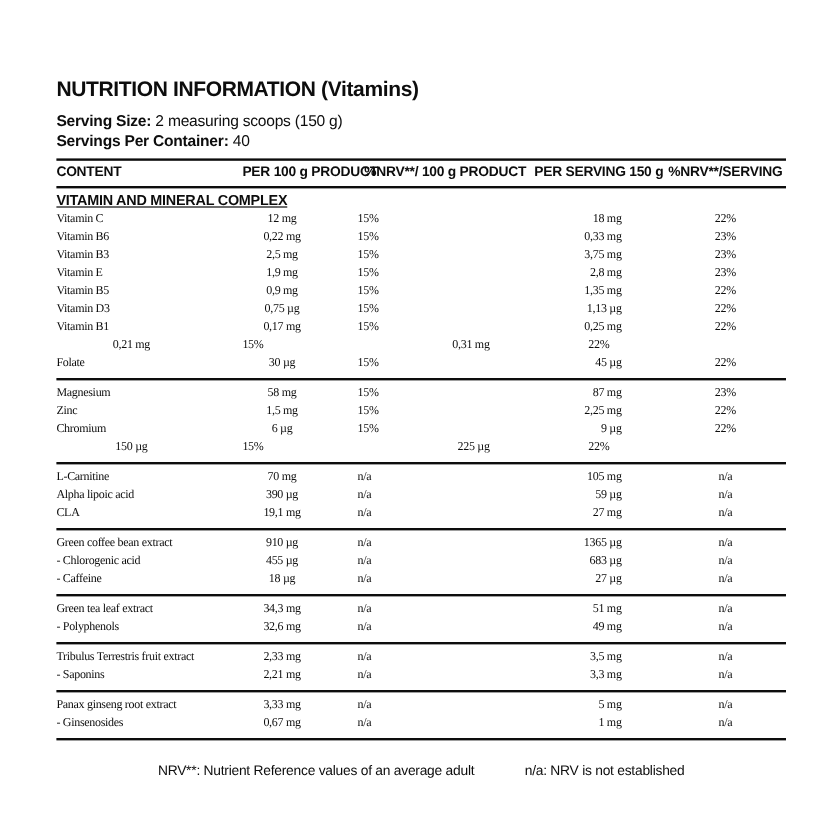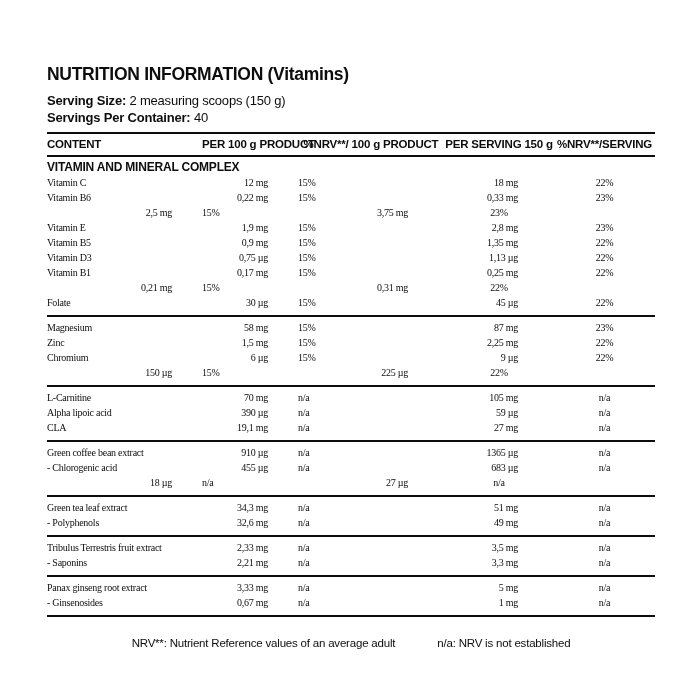--- a/index.html
+++ b/index.html
@@ -51,30 +51,31 @@
   .header-row .cell { white-space: nowrap; }
   .hc1 { text-align: left; }
   .hc2, .hc3, .hc4, .hc5 { text-align: center; }
   .section { padding: 3px 0 5px 0; }
   .section-title {
     font-weight: bold;
     font-size: 12px;
     letter-spacing: -0.2px;
     line-height: 15px;
     white-space: nowrap;
+    text-decoration: underline;
   }
   .row {
     font-size: 10px;
     line-height: 15px;
     letter-spacing: -0.25px;
     font-family: Liberation Serif, serif;
   }
   .cell { white-space: nowrap; }
   .c1 { text-align: left; }
-  .c2 { text-align: right; padding-right: 30px; }
+  .c2 { text-align: center; padding-right: 30px; }
   .c3 { text-align: left; }
   .c4 { text-align: right; padding-right: 36px; }
   .c5 { text-align: center; }
   .footnotes {
     width: 608px;
     margin-top: 20px;
     font-size: 11.5px;
     letter-spacing: -0.2px;
     display: flex;
     justify-content: center;
@@ -116,20 +117,21 @@
           <div class="cell c5">22%</div>
         </div>
         <div class="grid row">
           <div class="cell c1">Vitamin B6</div>
           <div class="cell c2">0,22 mg</div>
           <div class="cell c3">15%</div>
           <div class="cell c4">0,33 mg</div>
           <div class="cell c5">23%</div>
         </div>
         <div class="grid row">
+          <div class="cell c1">Vitamin B3</div>
           <div class="cell c2">2,5 mg</div>
           <div class="cell c3">15%</div>
           <div class="cell c4">3,75 mg</div>
           <div class="cell c5">23%</div>
         </div>
         <div class="grid row">
           <div class="cell c1">Vitamin E</div>
           <div class="cell c2">1,9 mg</div>
           <div class="cell c3">15%</div>
           <div class="cell c4">2,8 mg</div>
@@ -234,20 +236,21 @@
           <div class="cell c5">n/a</div>
         </div>
         <div class="grid row">
           <div class="cell c1">- Chlorogenic acid</div>
           <div class="cell c2">455 µg</div>
           <div class="cell c3">n/a</div>
           <div class="cell c4">683 µg</div>
           <div class="cell c5">n/a</div>
         </div>
         <div class="grid row">
+          <div class="cell c1">- Caffeine</div>
           <div class="cell c2">18 µg</div>
           <div class="cell c3">n/a</div>
           <div class="cell c4">27 µg</div>
           <div class="cell c5">n/a</div>
         </div>
       </div>
       <div class="rule"></div>
       <div class="section">
         <div class="grid row">
           <div class="cell c1">Green tea leaf extract</div>

